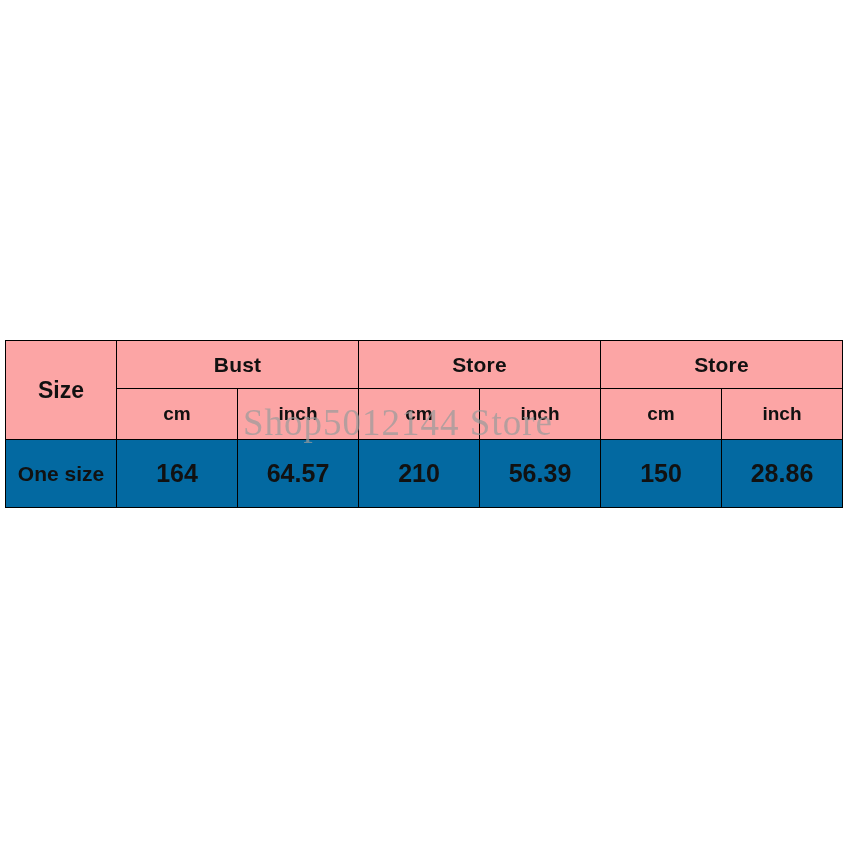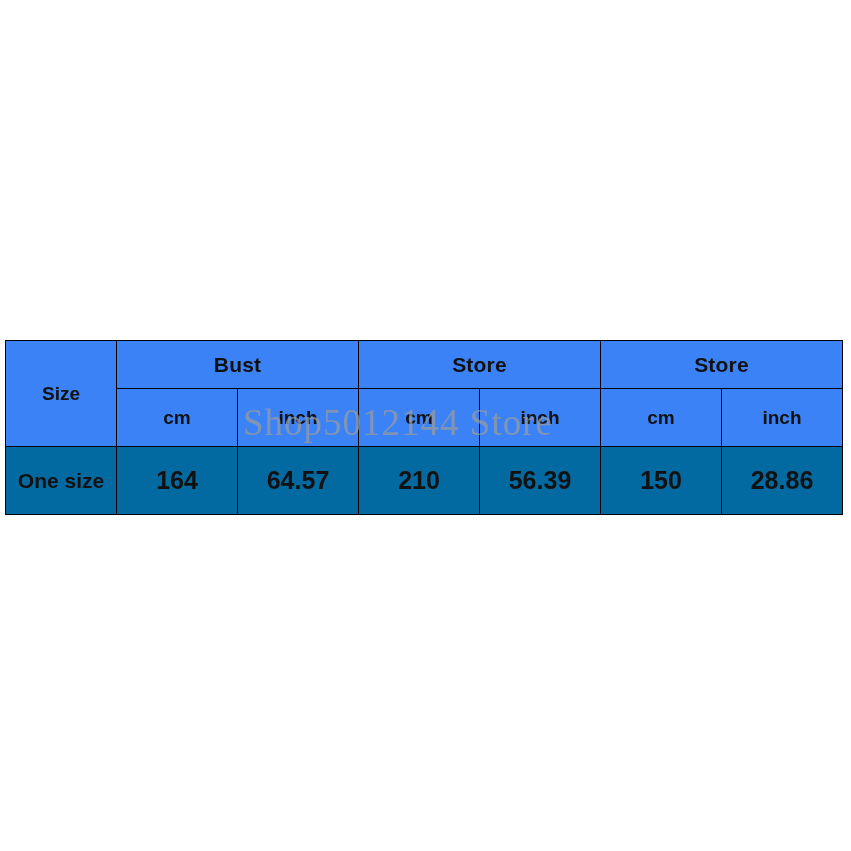--- a/index.html
+++ b/index.html
@@ -37,45 +37,45 @@
     border: 1.6px solid #000000;
     text-align: center;
     vertical-align: middle;
     padding: 0;
     color: #111111;
     font-weight: bold;
     background-clip: padding-box;
   }
 
   .hdr {
-    background: #3b82f6;
+    background: #fca5a5;
   }
   .cell-body {
     background: #0369a1;
   }
 
   
   .c-size   { width: 110px; }
   .c-bcm    { width: 115px; }
   .c-binch  { width: 122px; }
   .c-wcm    { width: 121px; }
   .c-winch  { width: 122px; }
   .c-lcm    { width: 123px; }
   .c-linch  { width: 125px; }
 
   .row-group-head { height: 48px; }
-  .row-unit       { height: 58px; }
+  .row-unit       { height: 51px; }
   .row-data       { height: 68px; }
 
   .group-label {
     font-size: 21px;
     letter-spacing: 0.2px;
   }
   .size-label {
-    font-size: 19px;
+    font-size: 23px;
   }
   .unit-label {
     font-size: 19px;
   }
   .data-label {
     font-size: 21px;
   }
   .data-value {
     font-size: 25px;
   }

